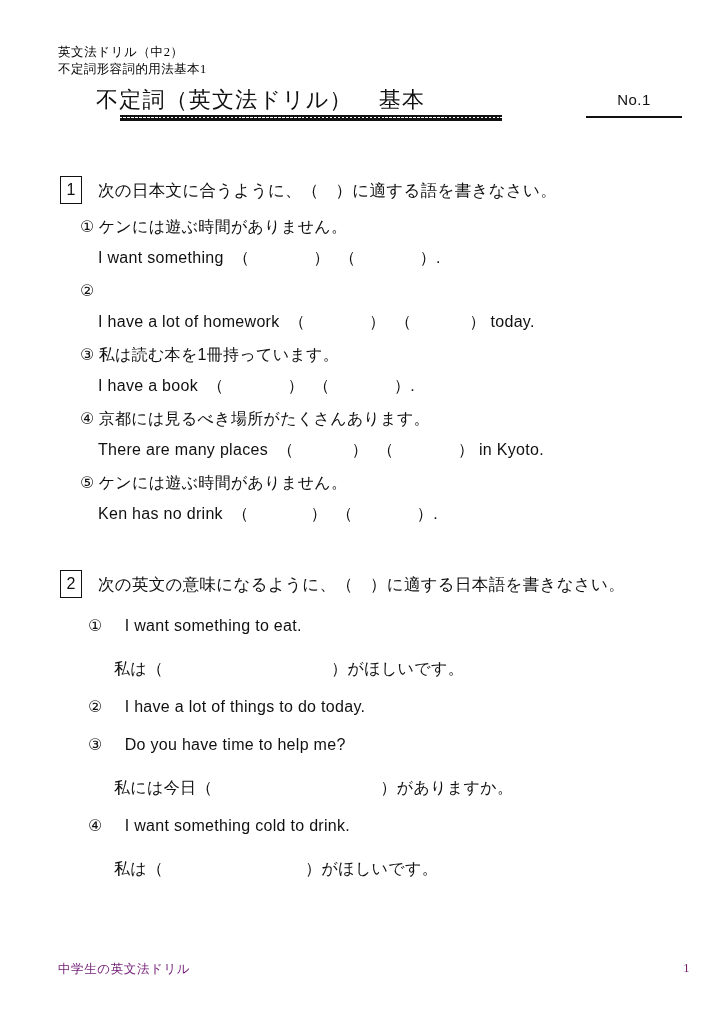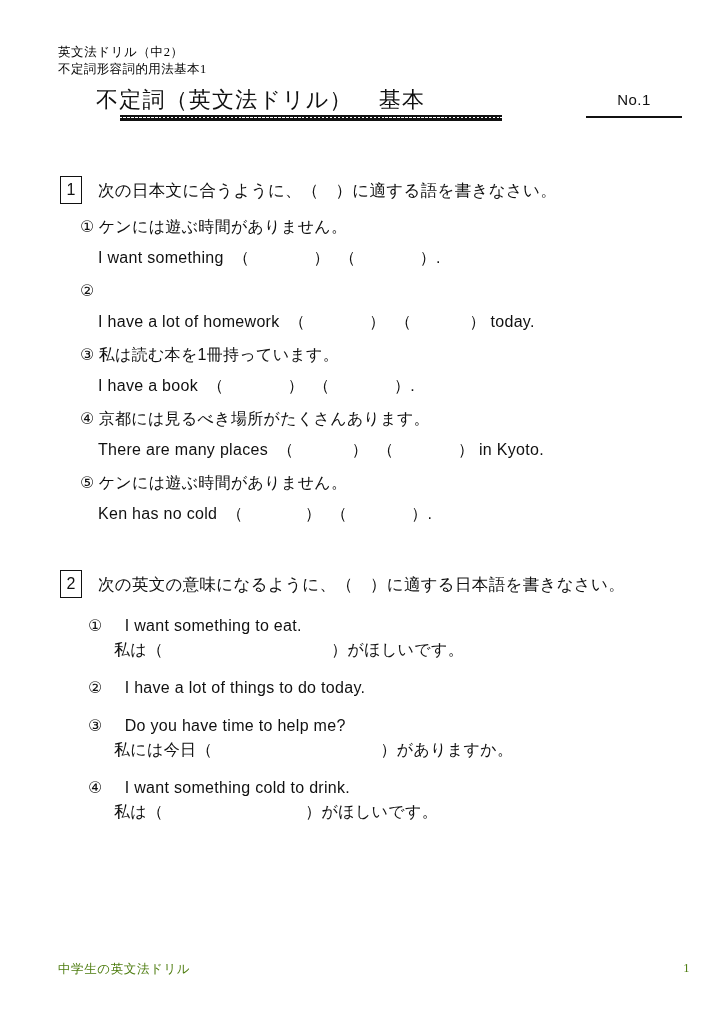--- a/index.html
+++ b/index.html
@@ -235,41 +235,41 @@
     font-size: 16px;
     letter-spacing: 0.3px;
     line-height: 24px;
     white-space: nowrap;
     display: flex;
     align-items: baseline;
   }
   .item2-en .marker { margin-right: 22px; }
   .item2-jp {
     margin-left: 56px;
-    margin-top: 0;
+    margin-top: 19px;
     font-size: 16px;
     letter-spacing: 0.3px;
     line-height: 24px;
     white-space: nowrap;
     display: flex;
     align-items: baseline;
   }
 
   
   .footer {
     position: absolute;
     bottom: 46px;
     left: 58px;
     right: 34px;
     display: flex;
     justify-content: space-between;
     align-items: flex-start;
     font-family: "Liberation Serif", "DejaVu Serif", serif;
     font-size: 12.5px;
-    color: #4d7c0f;
+    color: #701a75;
     letter-spacing: 0.6px;
   }
 </style>
 </head>
 <body>
 
 <div class="page">
 
   <div class="running-head">
     <span>英文法ドリル（中2）</span>
@@ -351,21 +351,21 @@
             <span class="blank"><span class="paren">（</span><span class="gap" style="width: 64px;"></span><span class="paren">）</span></span>
             <span class="en-text"> in Kyoto.</span>
           </div>
         </div>
         <div class="item">
           <div class="item-jp">
             <span class="marker">⑤</span>
             <span>ケンには遊ぶ時間がありません。</span>
           </div>
           <div class="item-en">
-            <span class="en-text">Ken has no cold</span>
+            <span class="en-text">Ken has no drink</span>
             <span class="en-text">  </span>
             <span class="blank"><span class="paren">（</span><span class="gap" style="width: 62px;"></span><span class="paren">）</span></span>
             <span class="en-text">  </span>
             <span class="blank"><span class="paren">（</span><span class="gap" style="width: 64px;"></span><span class="paren">）</span></span>
             <span class="en-text">.</span>
           </div>
         </div>
       </div>
   </div>
 

